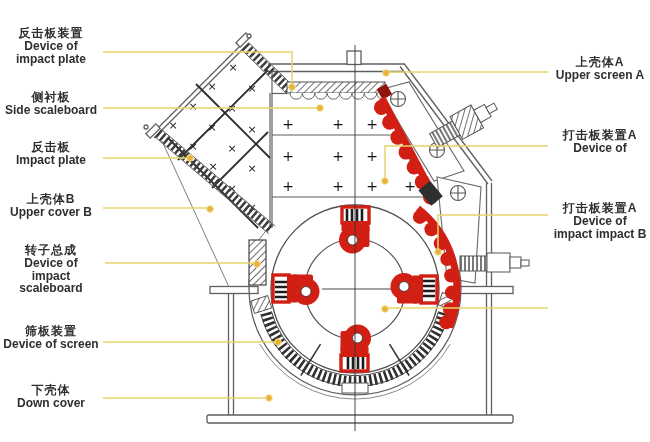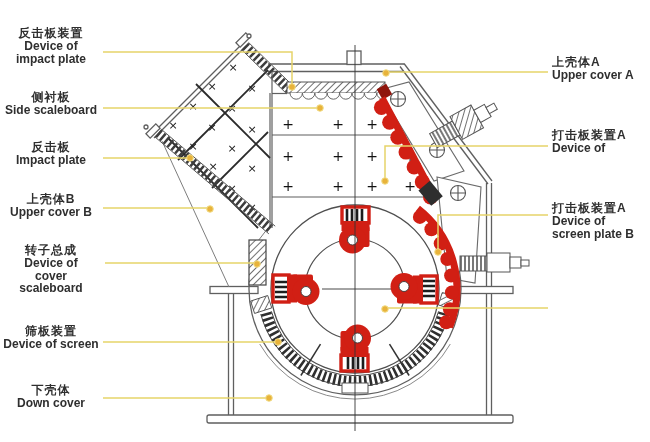--- a/index.html
+++ b/index.html
@@ -3,21 +3,21 @@
 <meta charset="utf-8">
 <style>
   html,body{margin:0;padding:0;background:#fff;}
   .stage{position:relative;width:650px;height:442px;background:#fff;overflow:hidden;
          font-family:"Liberation Sans","DejaVu Sans",sans-serif;}
   .stage svg{position:absolute;left:0;top:0;}
   .lbl{position:absolute;font-size:12px;font-weight:700;color:#2f2f2f;line-height:12.8px;}
   .lbl .cn{font-size:12px;letter-spacing:1px;display:block;}
   .lbl .en{display:block;}
   .lbl-left{left:2px;width:98px;text-align:center;}
-  .lbl-right{left:552px;width:96px;text-align:left;}
+  .lbl-right{left:552px;width:96px;text-align:center;}
 </style>
 </head>
 <body>
 
 <div class="stage">
 
 <svg width="650" height="442" viewBox="0 0 650 442">
   <defs>
     <pattern id="hatch" width="5" height="5" patternUnits="userSpaceOnUse" patternTransform="rotate(45)">
       <rect width="5" height="5" fill="#fff"></rect>
@@ -256,38 +256,38 @@
   <span class="cn">上壳体B</span>
   <span class="en">Upper cover B</span>
 </div>
 <div class="lbl lbl-left" style="top:141px">
   <span class="cn">反击板</span>
   <span class="en">Impact plate</span>
 </div>
 <div class="lbl lbl-left" style="top:244px">
   <span class="cn">转子总成</span>
   <span class="en">Device of</span>
-  <span class="en">cover scaleboard</span>
+  <span class="en">impact scaleboard</span>
 </div>
 <div class="lbl lbl-left" style="top:384px">
   <span class="cn">下壳体</span>
   <span class="en">Down cover</span>
 </div>
 <div class="lbl lbl-left" style="top:325px">
   <span class="cn">筛板装置</span>
   <span class="en">Device of screen</span>
 </div>
 
 <div class="lbl lbl-right" style="top:56px">
   <span class="cn">上壳体A</span>
-  <span class="en">Upper cover A</span>
+  <span class="en">Upper screen A</span>
 </div>
 <div class="lbl lbl-right" style="top:129px">
   <span class="cn">打击板装置A</span>
   <span class="en">Device of</span>
 </div>
 <div class="lbl lbl-right" style="top:202px">
   <span class="cn">打击板装置A</span>
   <span class="en">Device of</span>
-  <span class="en">screen plate B</span>
+  <span class="en">impact impact B</span>
 </div>
 
 </div>
 
 </body></html>

